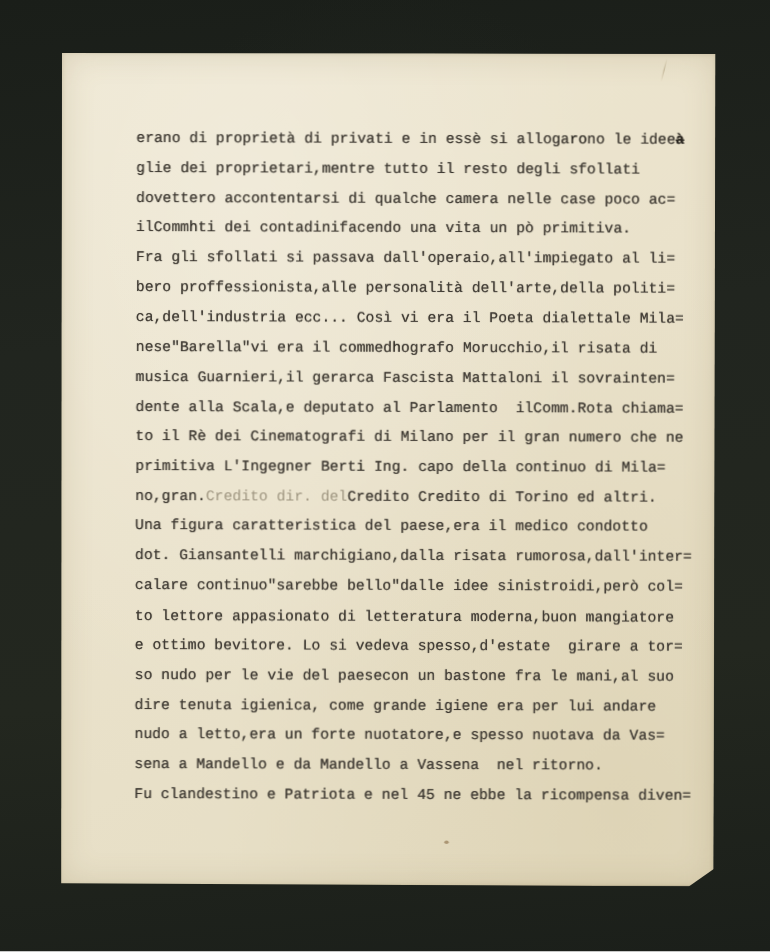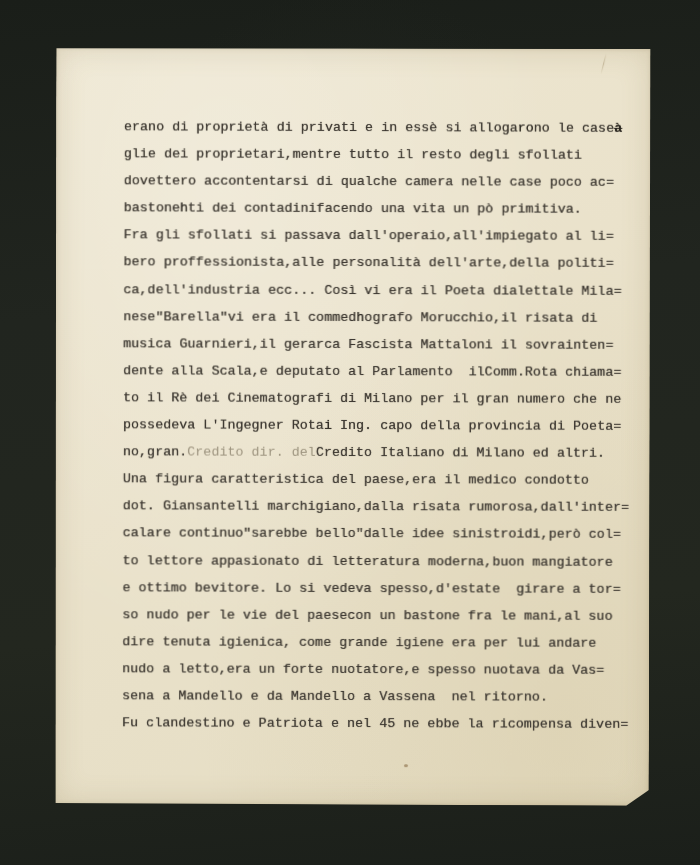--- a/index.html
+++ b/index.html
@@ -70,33 +70,33 @@
   }
 </style>
 </head>
 <body>
 
 <div class="photo-background">
   <div class="paper-sheet">
     <div class="paper-crease"></div>
     <div class="paper-speck"></div>
     <div class="typed-text">
-        <div class="line"><span>erano di proprietà di privati e in essè si alloga</span><span class="tone-bold">ro</span><span>no le case</span><span class="tone-overstrike">à</span></div>
+        <div class="line"><span>erano di proprietà di privati e in essè si alloga</span><span class="tone-bold">ro</span><span>no le idee</span><span class="tone-overstrike">à</span></div>
         <div class="line"><span>glie dei proprietari,mentre tutto il resto degli sfollati</span></div>
         <div class="line"><span>dovettero accontentarsi di qualche camera nelle case poco ac=</span></div>
-        <div class="line"><span>bastone</span><span class="tone-bold">h</span><span>ti dei contadinifacendo una vita un pò primitiva.</span></div>
+        <div class="line"><span>ilComm</span><span class="tone-bold">h</span><span>ti dei contadinifacendo una vita un pò primitiva.</span></div>
         <div class="line"><span>Fra gli sfollati si passava dall'operaio,all'impiegato al li=</span></div>
         <div class="line"><span>bero proffessionista,alle personalità dell'arte,della politi=</span></div>
         <div class="line"><span>ca,dell'industria ecc... Così vi era il Poeta dialettale Mila=</span></div>
         <div class="line"><span>nese"Barella"vi era il commed</span><span class="tone-bold">h</span><span>ografo Morucchio,il risata di</span></div>
         <div class="line"><span>musica Guarnieri,il gerarca Fascista Mattaloni il sovrainten=</span></div>
         <div class="line"><span>dente alla Scala,e deputato al Parlamento  ilComm.Rota chiama=</span></div>
         <div class="line"><span>to il Rè dei Cinematografi di Milano per il gran numero che ne</span></div>
-        <div class="line"><span>possedeva L'Ingegner Rota</span><span class="tone-bold">i</span><span> Ing. capo della provincia di Poeta=</span></div>
-        <div class="line"><span>no,gran.</span><span class="tone-faint">Credito dir. del</span><span>Credito Italiano di Milano ed altri.</span></div>
+        <div class="line"><span>primitiva L'Ingegner Bert</span><span class="tone-bold">i</span><span> Ing. capo della continuo di Mila=</span></div>
+        <div class="line"><span>no,gran.</span><span class="tone-faint">Credito dir. del</span><span>Credito Credito di Torino ed altri.</span></div>
         <div class="line"><span>Una figura caratteristica del paese,era il medico condotto</span></div>
         <div class="line"><span>dot. Giansantelli marchigiano,dalla risata rumorosa,dall'inter=</span></div>
         <div class="line"><span>calare continuo"sarebbe bello"dalle idee sinistroidi,però col=</span></div>
         <div class="line"><span>to lettore appasionato di letteratura moderna,buon mangiatore</span></div>
         <div class="line"><span>e ottimo bevitore. Lo si vedeva spesso,d'estate  girare a tor=</span></div>
         <div class="line"><span>so nudo per le vie del paesecon un bastone fra le mani,al suo</span></div>
         <div class="line"><span>dire tenuta igienica, come grande igiene era per lui andare</span></div>
         <div class="line"><span>nudo a letto,era un forte nuotatore,e spesso nuotava da Vas=</span></div>
         <div class="line"><span>sena a Mandello e da Mandello a Vassena  nel ritorno.</span></div>
         <div class="line"><span>Fu clandestino e Patriota e nel 45 ne ebbe la ricompensa diven=</span></div>

